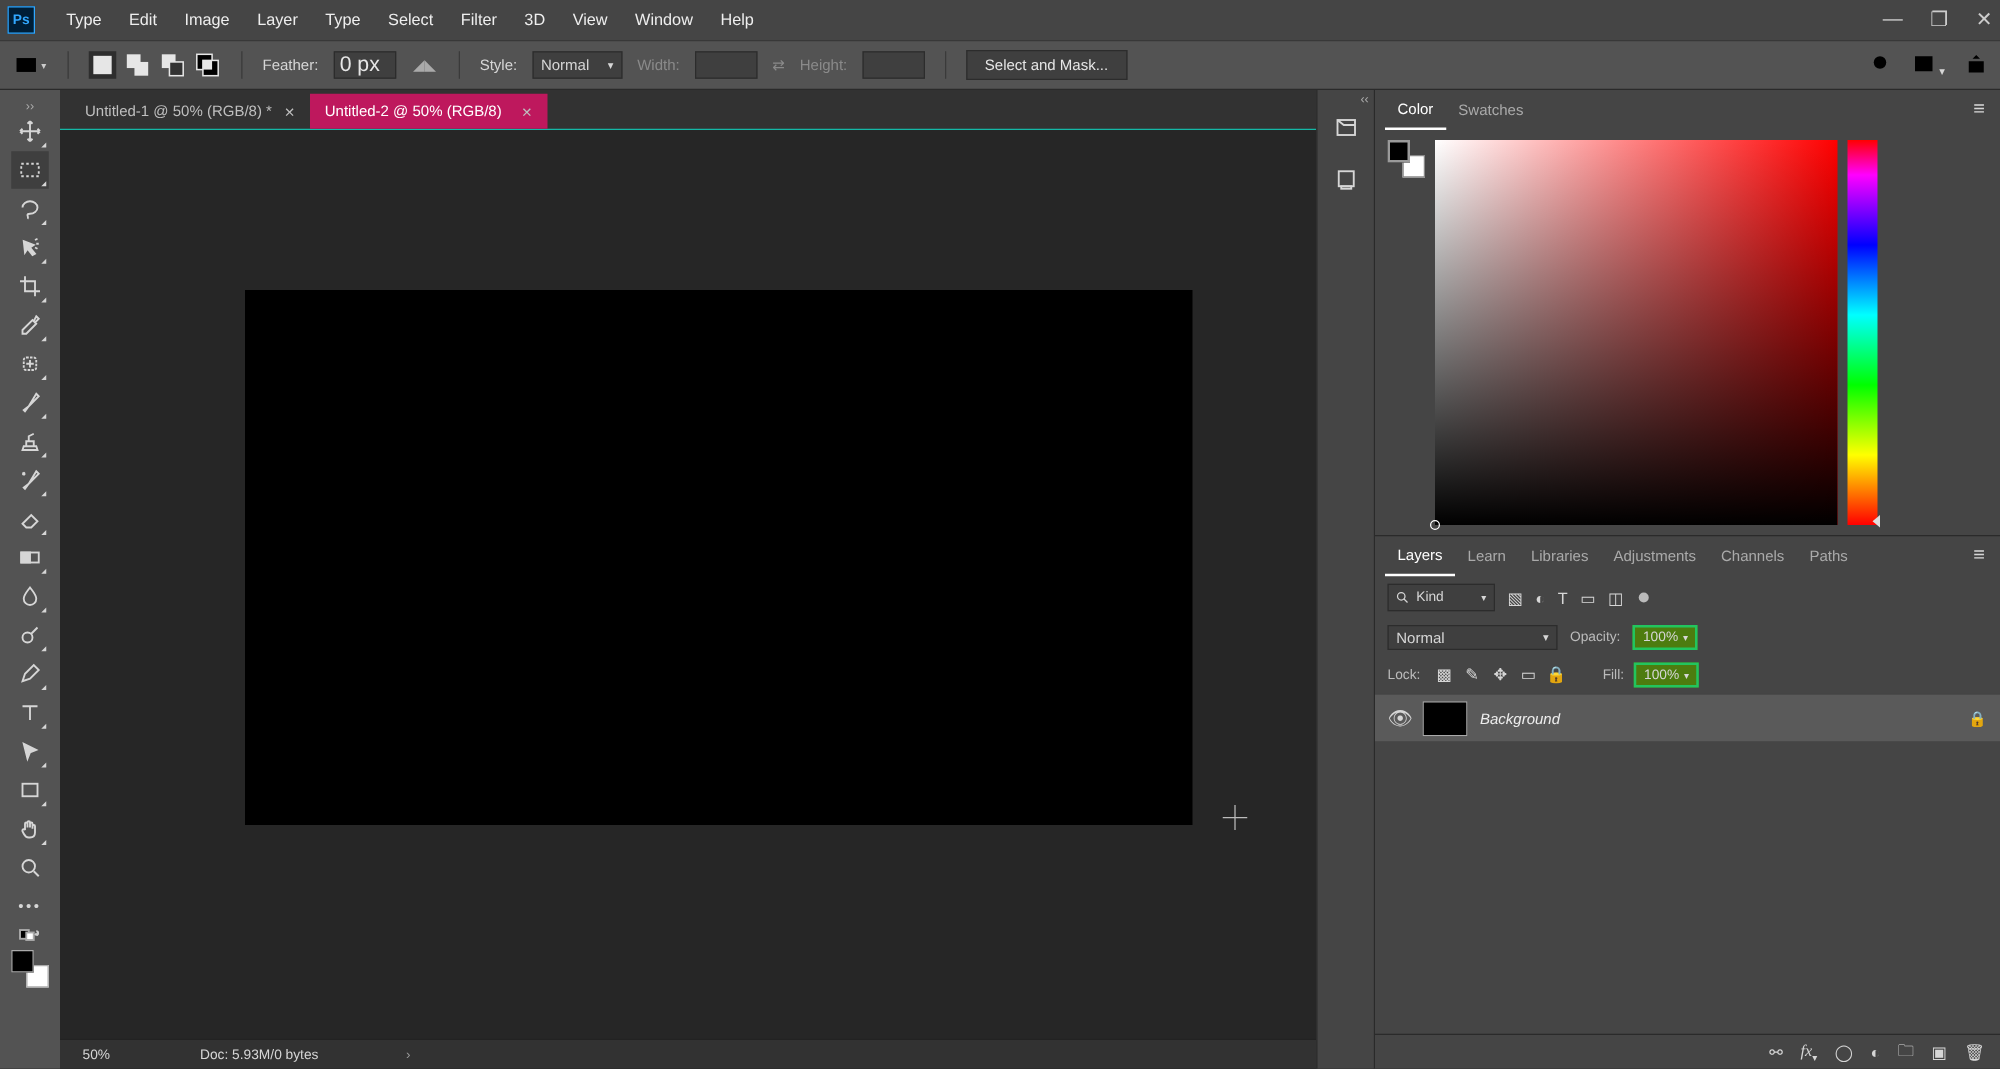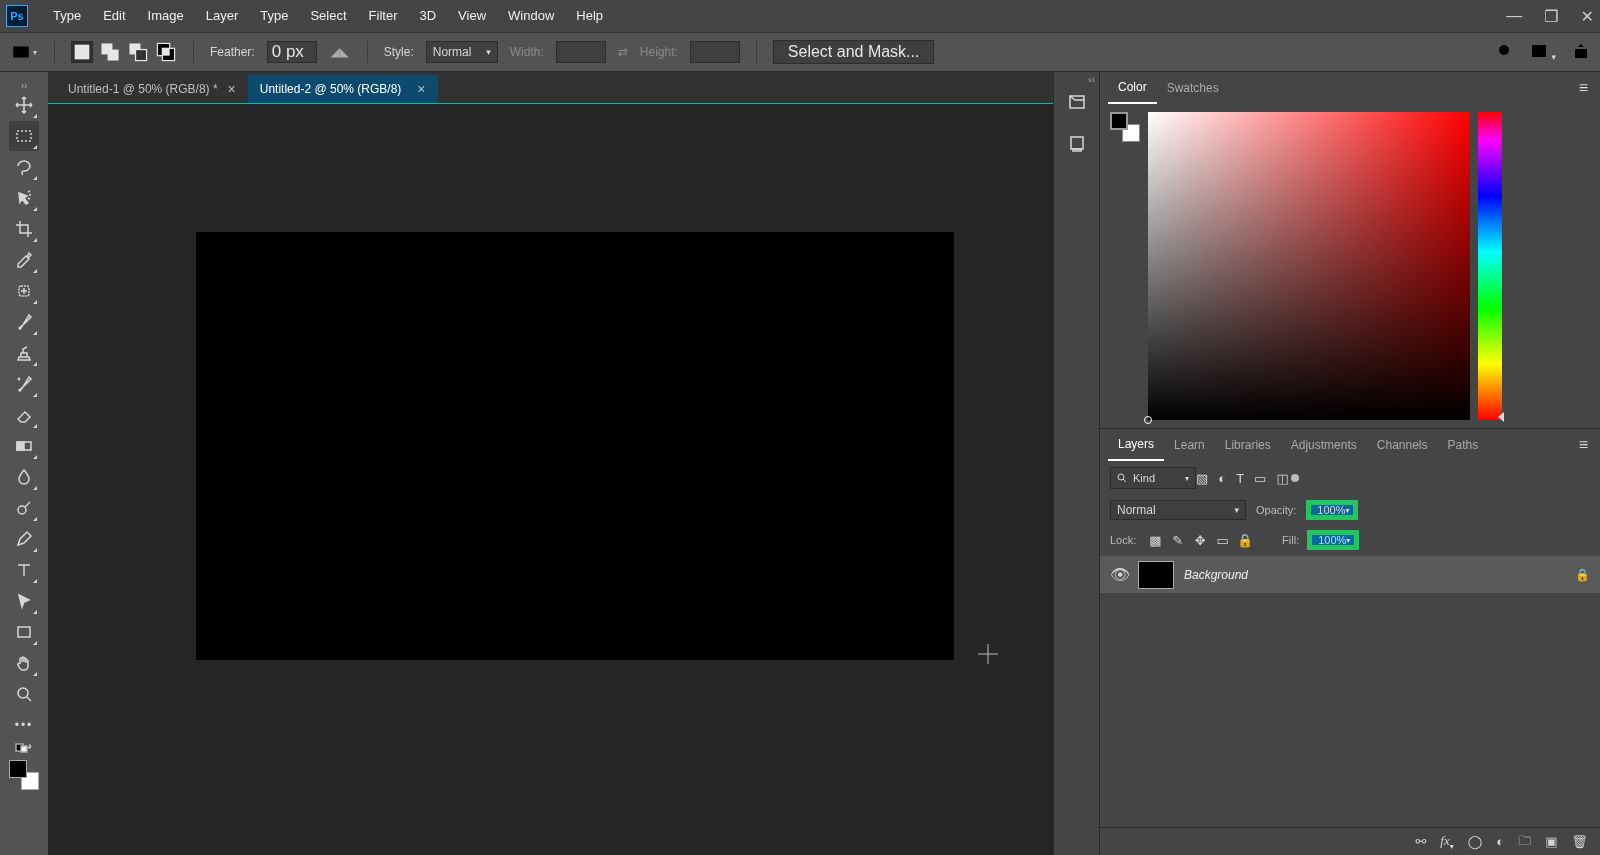--- a/index.html
+++ b/index.html
@@ -13,21 +13,21 @@
 .win-controls span { cursor:pointer; font-family:sans-serif; }
 
 
 .optbar { height:40px; background:#535353; display:flex; align-items:center; padding:0 10px; gap:12px; font-size:12px; color:#d6d6d6; border-top:1px solid #383838; border-bottom:1px solid #2a2a2a;}
 .opt-tool { width:28px; height:28px; display:flex; align-items:center; justify-content:center; border:1px solid transparent; }
 .opt-box { display:flex; gap:6px; align-items:center; }
 .opt-swatch { width:22px; height:22px; display:flex; align-items:center; justify-content:center; cursor:pointer; }
 .opt-input { width:50px; height:22px; background:#3f3f3f; border:1px solid #2c2c2c; color:#e6e6e6; font-size:17px; padding:0 4px; text-align:left; }
 .opt-input.dim{ color:#888; }
 .opt-sel { width:72px; height:22px; background:#3f3f3f; border:1px solid #2c2c2c; display:flex; align-items:center; padding:0 6px; font-size:12px; justify-content:space-between;}
-.opt-btn { background:#3f3f3f; border:1px solid #2c2c2c; height:24px; padding:0 14px; font-size:16px; color:#e6e6e6; display:flex; align-items:center; cursor:pointer;}
+.opt-btn { background:#3f3f3f; border:1px solid #2c2c2c; height:24px; padding:0 14px; font-size:12px; color:#e6e6e6; display:flex; align-items:center; cursor:pointer;}
 .opt-right { margin-left:auto; display:flex; gap:16px; align-items:center; color:#d6d6d6; }
 .opt-label { font-size:12px; }
 .opt-label.dim { color:#8a8a8a; }
 
 
 .main { position:absolute; top:72px; bottom:0; left:0; right:0; display:flex; }
 .vtoolbar { width:48px; background:#535353; display:flex; flex-direction:column; align-items:center; padding-top:8px; }
 .tool { width:30px; height:30px; display:flex; align-items:center; justify-content:center; color:#d6d6d6; cursor:pointer; margin-bottom:1px; position:relative;}
 .tool.active { background:#3f3f3f; }
 .tool-edge { position:absolute; right:2px; bottom:2px; width:0;height:0; border-right:4px solid #d6d6d6; border-top:4px solid transparent;}
@@ -36,21 +36,21 @@
 .fgbg { position:relative; width:30px; height:30px; margin-top:4px; }
 .fgbg .bg { position:absolute; right:0; bottom:0; width:18px;height:18px; background:#fff; border:1px solid #aaa;}
 .fgbg .fg { position:absolute; left:0; top:0; width:18px;height:18px; background:#000; border:1px solid #aaa;}
 .vtoolbar .expand { font-size:10px; color:#aaa; margin-bottom:2px; height:8px;}
 
 
 .docwrap { flex:1; background:#262626; display:flex; flex-direction:column; position:relative; }
 .tabbar { height:32px; background:#323232; display:flex; align-items:flex-end; padding-left:8px; gap:0; border-bottom:1px solid #14b8a6;}
 .tabbar::before{content:""; position:absolute; left:0; top:0; width:0;}
 .tab { height:28px; padding:0 12px; font-size:12px; color:#bfbfbf; display:flex; align-items:center; gap:10px;  cursor:pointer; }
-.tab.active { background:#0c4a6e; color:#fff;gap:16px; }
+.tab.active { background:#be185d; color:#fff;gap:16px; }
 .tab .close { font-size:14px; color:#bfbfbf;}
 .canvas-area { flex:1; background:#262626; position:relative; }
 .canvas { position:absolute; background:#000; left:148px; top:128px; width:758px; height:428px; }
 .cursor-cross { position:absolute; left:930px; top:540px; color:#bbb; font-size:18px; pointer-events:none;}
 .cursor-cross svg{stroke:#bbb; stroke-width:1;}
 .statusbar { height:24px; background:#323232; border-top:1px solid #222; display:flex; align-items:center; font-size:11px; color:#d6d6d6; gap:30px; padding-left:18px;}
 .statusbar .zoom { width:64px; }
 
 
 .rightcol { width:547px; display:flex; background:#323232; }
@@ -69,30 +69,30 @@
 .fgbg-sm .bg { position:absolute; right:0; bottom:0; width:18px;height:18px; background:#fff; border:1px solid #888;}
 .fgbg-sm .fg { position:absolute; left:0; top:0; width:18px;height:18px; background:#000; border:2px solid #9a9a9a;}
 .sv   { width:322px; height:308px; background:linear-gradient(to top, #000, transparent), linear-gradient(to right, #fff, #ff0000); position:relative;}
 .sv-cursor{position:absolute;left:-4px;bottom:-4px;width:8px;height:8px;border:1px solid #fff;border-radius:50%;}
 .hue  { width:24px; height:308px; background:linear-gradient(to bottom,#ff00ff,#ff0080,#ff0000,#ff8000,#ffff00,#80ff00,#00ff00,#00ff80,#00ffff,#0080ff,#0000ff,#8000ff,#ff00ff); transform:rotate(180deg); margin-left:auto;}
 .hue-wrap{height:308px;width:24px;position:relative;}
 .hue-wrap .hue{position:absolute;inset:0;transform:none;background:linear-gradient(to bottom,#ff0000,#ff00ff,#8000ff,#0000ff,#0080ff,#00ffff,#00ff80,#00ff00,#80ff00,#ffff00,#ff8000,#ff0000);}
 .hue-wrap .tri{position:absolute;right:-2px;bottom:-2px;width:0;height:0;border-right:6px solid #ddd;border-top:5px solid transparent;border-bottom:5px solid transparent;}
 
 .layers-panel { flex:1; display:flex; flex-direction:column; border-top:1px solid #2a2a2a;}
-.layer-filter { height:34px; display:flex; align-items:center; padding:0 10px; }
+.layer-filter { height:34px; display:flex; align-items:center; gap:10px; padding:0 10px; }
 .filter-kind { height:22px; width:86px; background:#3f3f3f; border:1px solid #2c2c2c; display:flex; align-items:center; padding:0 6px; font-size:11px; color:#d6d6d6; gap:6px;}
 .filter-icons { display:flex; gap:10px; color:#d6d6d6; }
 .filter-icons span{cursor:pointer; font-size:13px;}
 .filter-dot { width:8px;height:8px;border-radius:50%;background:#bbb; align-self:center; margin-left:2px;}
 
 .layer-row2 { height:30px; display:flex; align-items:center; gap:10px; padding:0 10px;}
 .blend-sel { height:20px; width:136px; background:#3f3f3f; border:1px solid #2c2c2c; display:flex; align-items:center; padding:0 6px; font-size:12px; color:#d6d6d6; justify-content:space-between;}
 .opac-lab { font-size:11px; color:#bbb; }
-.opac-val { height:20px; width:52px; background:#0369a1; border:5px solid #22c55e; display:flex; align-items:center; padding:0 6px; font-size:11px; }
+.opac-val { height:20px; width:52px; background:#4d7c0f; border:2px solid #22c55e; display:flex; align-items:center; padding:0 6px; font-size:11px; }
 
 .layer-row3 { height:30px; display:flex; align-items:center; gap:8px; padding:0 10px;}
 .lock-lab { font-size:11px; color:#bbb; margin-right:2px;}
 .lock-icons span { width:18px; display:inline-flex; justify-content:center; font-size:13px; color:#d6d6d6; cursor:pointer;}
 
 .layers-list { flex:1; overflow:auto; }
 .layer { height:38px; display:flex; align-items:center; gap:10px; padding:0 10px; background:#5a5a5a; border-top:1px solid #4a4a4a;}
 .layer .eye { width:18px; text-align:center; color:#d6d6d6;}
 .layer .thumb { width:36px; height:28px; background:#000; border:1px solid #aaa;}
 .layer .name { font-size:12px; font-style:italic; color:#eee;}
@@ -350,20 +350,25 @@
     </div>
     <div class="canvas-area">
       <div class="canvas"></div>
       <div class="cursor-cross">
         <svg width="20" height="20" viewBox="0 0 20 20">
             <line x1="10" y1="0" x2="10" y2="20"></line>
             <line x1="0" y1="10" x2="20" y2="10"></line>
           </svg>
       </div>
     </div>
+    <div class="statusbar">
+      <span class="zoom">50%</span>
+      <span>Doc: 5.93M/0 bytes</span>
+      <span style="margin-left:40px;color:#999">›</span>
+    </div>
   </div>
 
   <div class="rightcol">
     <div class="collapsed">
       <span class="chev">‹‹</span>
       <div class="coll-icon">
           <svg width="20" height="20" viewBox="0 0 20 20" stroke="#d6d6d6" fill="none" stroke-width="1.5">
             <rect x="3" y="4" width="14" height="12"></rect>
             <path d="M3 4l5 4h9"></path>
           </svg>

